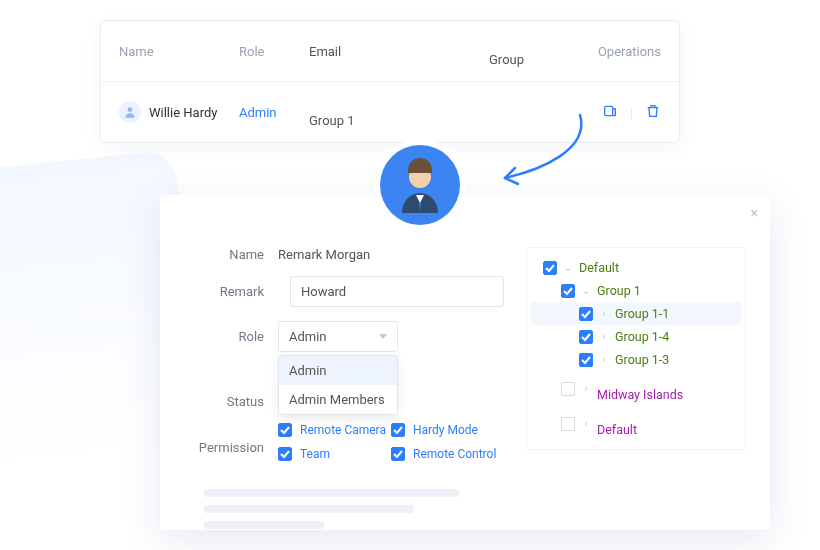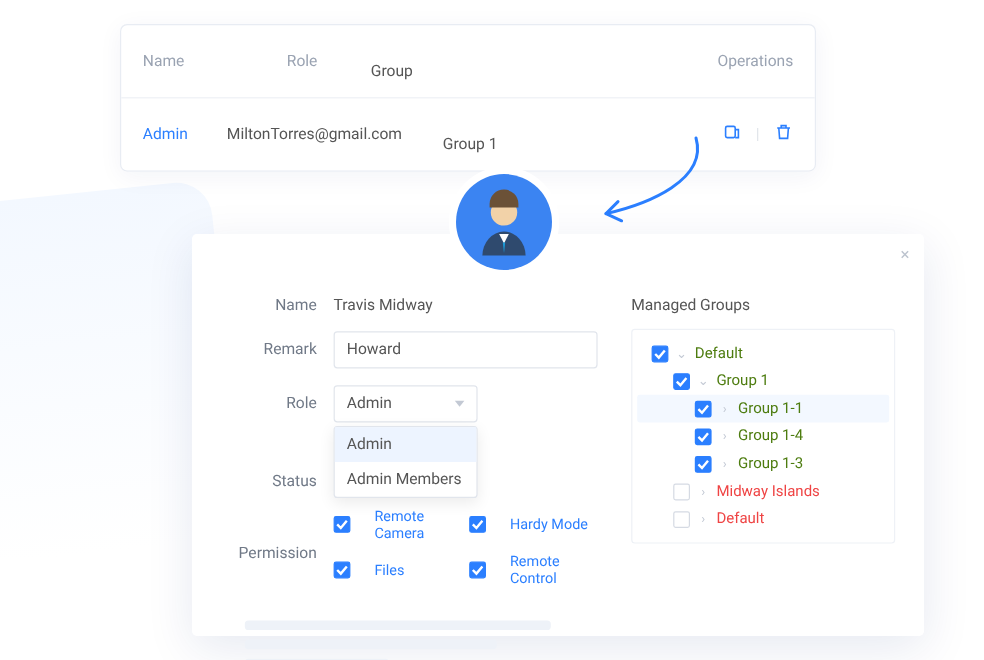--- a/index.html
+++ b/index.html
@@ -34,67 +34,76 @@
   
   .form-card { position: absolute; top: 195px; left: 160px; width: 610px; height: 335px; background: #fff; border-radius: 4px; box-shadow: 0 10px 40px rgba(0,40,120,0.10); padding: 52px 24px 18px 24px; display: flex; gap: 22px; z-index: 4; }
   .close-x { position: absolute; top: 10px; right: 12px; color: #bcc3ce; cursor: pointer; font-size: 14px; }
 
   .form-left { flex: 1; }
   .form-right { flex: 0 0 220px; }
 
   .field { display: flex; align-items: center; margin-bottom: 14px; }
   .field > label { flex: 0 0 80px; text-align: right; margin-right: 14px; color: #707987; font-size: 13px; }
   .field .value-text { color: #555; font-size: 13px; }
-  .text-input { flex: 1; max-width: 220px; border: 1px solid #e1e5ec; border-radius: 3px; padding: 7px 10px; font-size: 13px; color: #555; outline: none; }
+  .text-input { flex: 1; max-width: 220px; border: 1px solid #e1e5ec; border-radius: 3px; padding: 7px 10px; font-size: 13px; color: #555; outline: none; margin-left: 12px; }
   .select-wrap { position: relative; width: 120px; }
   .select-box { width: 100%; border: 1px solid #e1e5ec; border-radius: 3px; padding: 7px 10px; font-size: 13px; color: #555; cursor: pointer; display: flex; justify-content: space-between; align-items: center; background: #fff; }
   .select-box .caret { width: 0; height: 0; border-left: 4px solid transparent; border-right: 4px solid transparent; border-top: 5px solid #c3c9d4; }
   .dropdown { position: absolute; top: 34px; left: 0; width: 120px; background: #fff; border: 1px solid #e1e5ec; border-radius: 3px; box-shadow: 0 4px 12px rgba(0,0,0,0.08); z-index: 10; }
   .dropdown-item { padding: 7px 10px; font-size: 13px; color: #555; cursor: pointer; }
   .dropdown-item.selected { background: #edf4ff; }
 
   .perm-row { display: flex; margin-bottom: 10px; }
-  .perm-col { flex: 1; display: flex; align-items: center; gap: 20px; }
+  .perm-col { flex: 1; display: flex; align-items: center; gap: 8px; }
 
   .cbox { width: 14px; height: 14px; border-radius: 2px; display: inline-flex; align-items: center; justify-content: center; cursor: pointer; flex-shrink: 0; }
   .cbox.checked { background: #2b7fff; border: 1px solid #2b7fff; }
   .cbox.unchecked { background: #fff; border: 1px solid #d5dae3; }
   .cbox svg { width: 10px; height: 10px; }
   .perm-label { color: #2b7fff; font-size: 12px; }
 
   .skeleton-lines { margin-top: 18px; padding-left: 20px; }
   .skel { height: 8px; background: #eef2f8; border-radius: 3px; margin-bottom: 8px; }
   .skel.s1 { width: 85%; }
   .skel.s2 { width: 70%; }
   .skel.s3 { width: 40%; }
 
   .right-title { color: #555; margin-bottom: 12px; font-size: 13px; }
   .tree { border: 1px solid #eef1f6; border-radius: 3px; padding: 8px 4px 8px 4px; font-size: 12.5px; }
   .tree-row { display: flex; align-items: center; gap: 6px; padding: 4px 6px; border-radius: 2px; }
   .tree-row.hl { background: #f3f8ff; }
   .indent { display: inline-block; }
   .toggle-icon { color: #c3c9d4; font-size: 11px; width: 10px; text-align: center; }
   .tree-label { color: #4d7c0f; }
-  .tree-label.muted { color: #ef4444; }
+  .tree-label.muted { color: #a21caf; margin-top: 12px; }
 </style>
 </head>
 <body>
 
 <div class="bg-shape"></div>
 
 <div class="table-card">
   <div class="thead">
     <div class="col-name">Name</div>
     <div class="col-role">Role</div>
+    <div class="col-email">Email</div>
     <div class="col-group">Group</div>
     <div class="col-ops" style="justify-content:flex-end">Operations</div>
   </div>
   <div class="trow">
+    <div class="col-name">
+      <span class="mini-avatar">
+        <svg viewBox="0 0 24 24">
+            <circle cx="12" cy="8" r="4" fill="#8fb8f0"></circle>
+            <path d="M4 22c0-4.4 3.6-8 8-8s8 3.6 8 8" fill="#8fb8f0"></path>
+          </svg>
+      </span>
+      <span>Willie Hardy</span>
+    </div>
     <div class="col-role link-blue">Admin</div>
-    <div class="col-email">MiltonTorres@gmail.com</div>
     <div class="col-group">Group 1</div>
     <div class="col-ops">
       <span>
         <svg class="op-icon" viewBox="0 0 24 24" fill="none" stroke="#2b7fff" stroke-width="2">
             <rect x="4" y="5" width="12" height="14" rx="2"></rect>
             <path d="M16 9h4v10h-4"></path>
           </svg>
       </span>
       <span class="op-sep">|</span>
       <span>
@@ -123,21 +132,21 @@
   </svg>
 </div>
 
 <div class="form-card">
   <span class="close-x">×</span>
 
   <div class="form-left">
 
     <div class="field">
       <label>Name</label>
-      <span class="value-text">Travis Midway</span>
+      <span class="value-text">Remark Morgan</span>
     </div>
 
     <div class="field">
       <label>Remark</label>
       <input class="text-input" value="Howard" style="">
     </div>
 
     <div class="field">
       <label>Role</label>
       <div class="select-wrap">
@@ -177,21 +186,21 @@
             <span class="perm-label">Hardy Mode</span>
           </div>
         </div>
         <div class="perm-row">
           <div class="perm-col">
             <span class="cbox checked">
                 <svg viewBox="0 0 10 10">
                   <path d="M1 5 L4 8 L9 2" stroke="#fff" stroke-width="2" fill="none"></path>
                 </svg>
               </span>
-            <span class="perm-label">Files</span>
+            <span class="perm-label">Team</span>
           </div>
           <div class="perm-col">
             <span class="cbox checked">
                 <svg viewBox="0 0 10 10">
                   <path d="M1 5 L4 8 L9 2" stroke="#fff" stroke-width="2" fill="none"></path>
                 </svg>
               </span>
             <span class="perm-label">Remote Control</span>
           </div>
         </div>
@@ -199,21 +208,20 @@
     </div>
 
     <div class="skeleton-lines">
       <div class="skel s1"></div>
       <div class="skel s2"></div>
       <div class="skel s3"></div>
     </div>
   </div>
 
   <div class="form-right">
-    <div class="right-title">Managed Groups</div>
     <div class="tree" id="tree">
         <div class="tree-row">
           <span class="indent" style="width: 0px;"></span>
           <span class="cbox checked">
             <svg viewBox="0 0 10 10">
               <path d="M1 5 L4 8 L9 2" stroke="#fff" stroke-width="2" fill="none"></path>
             </svg>
           </span>
           <span class="toggle-icon">⌄</span>
           <span class="tree-label">Default</span>

